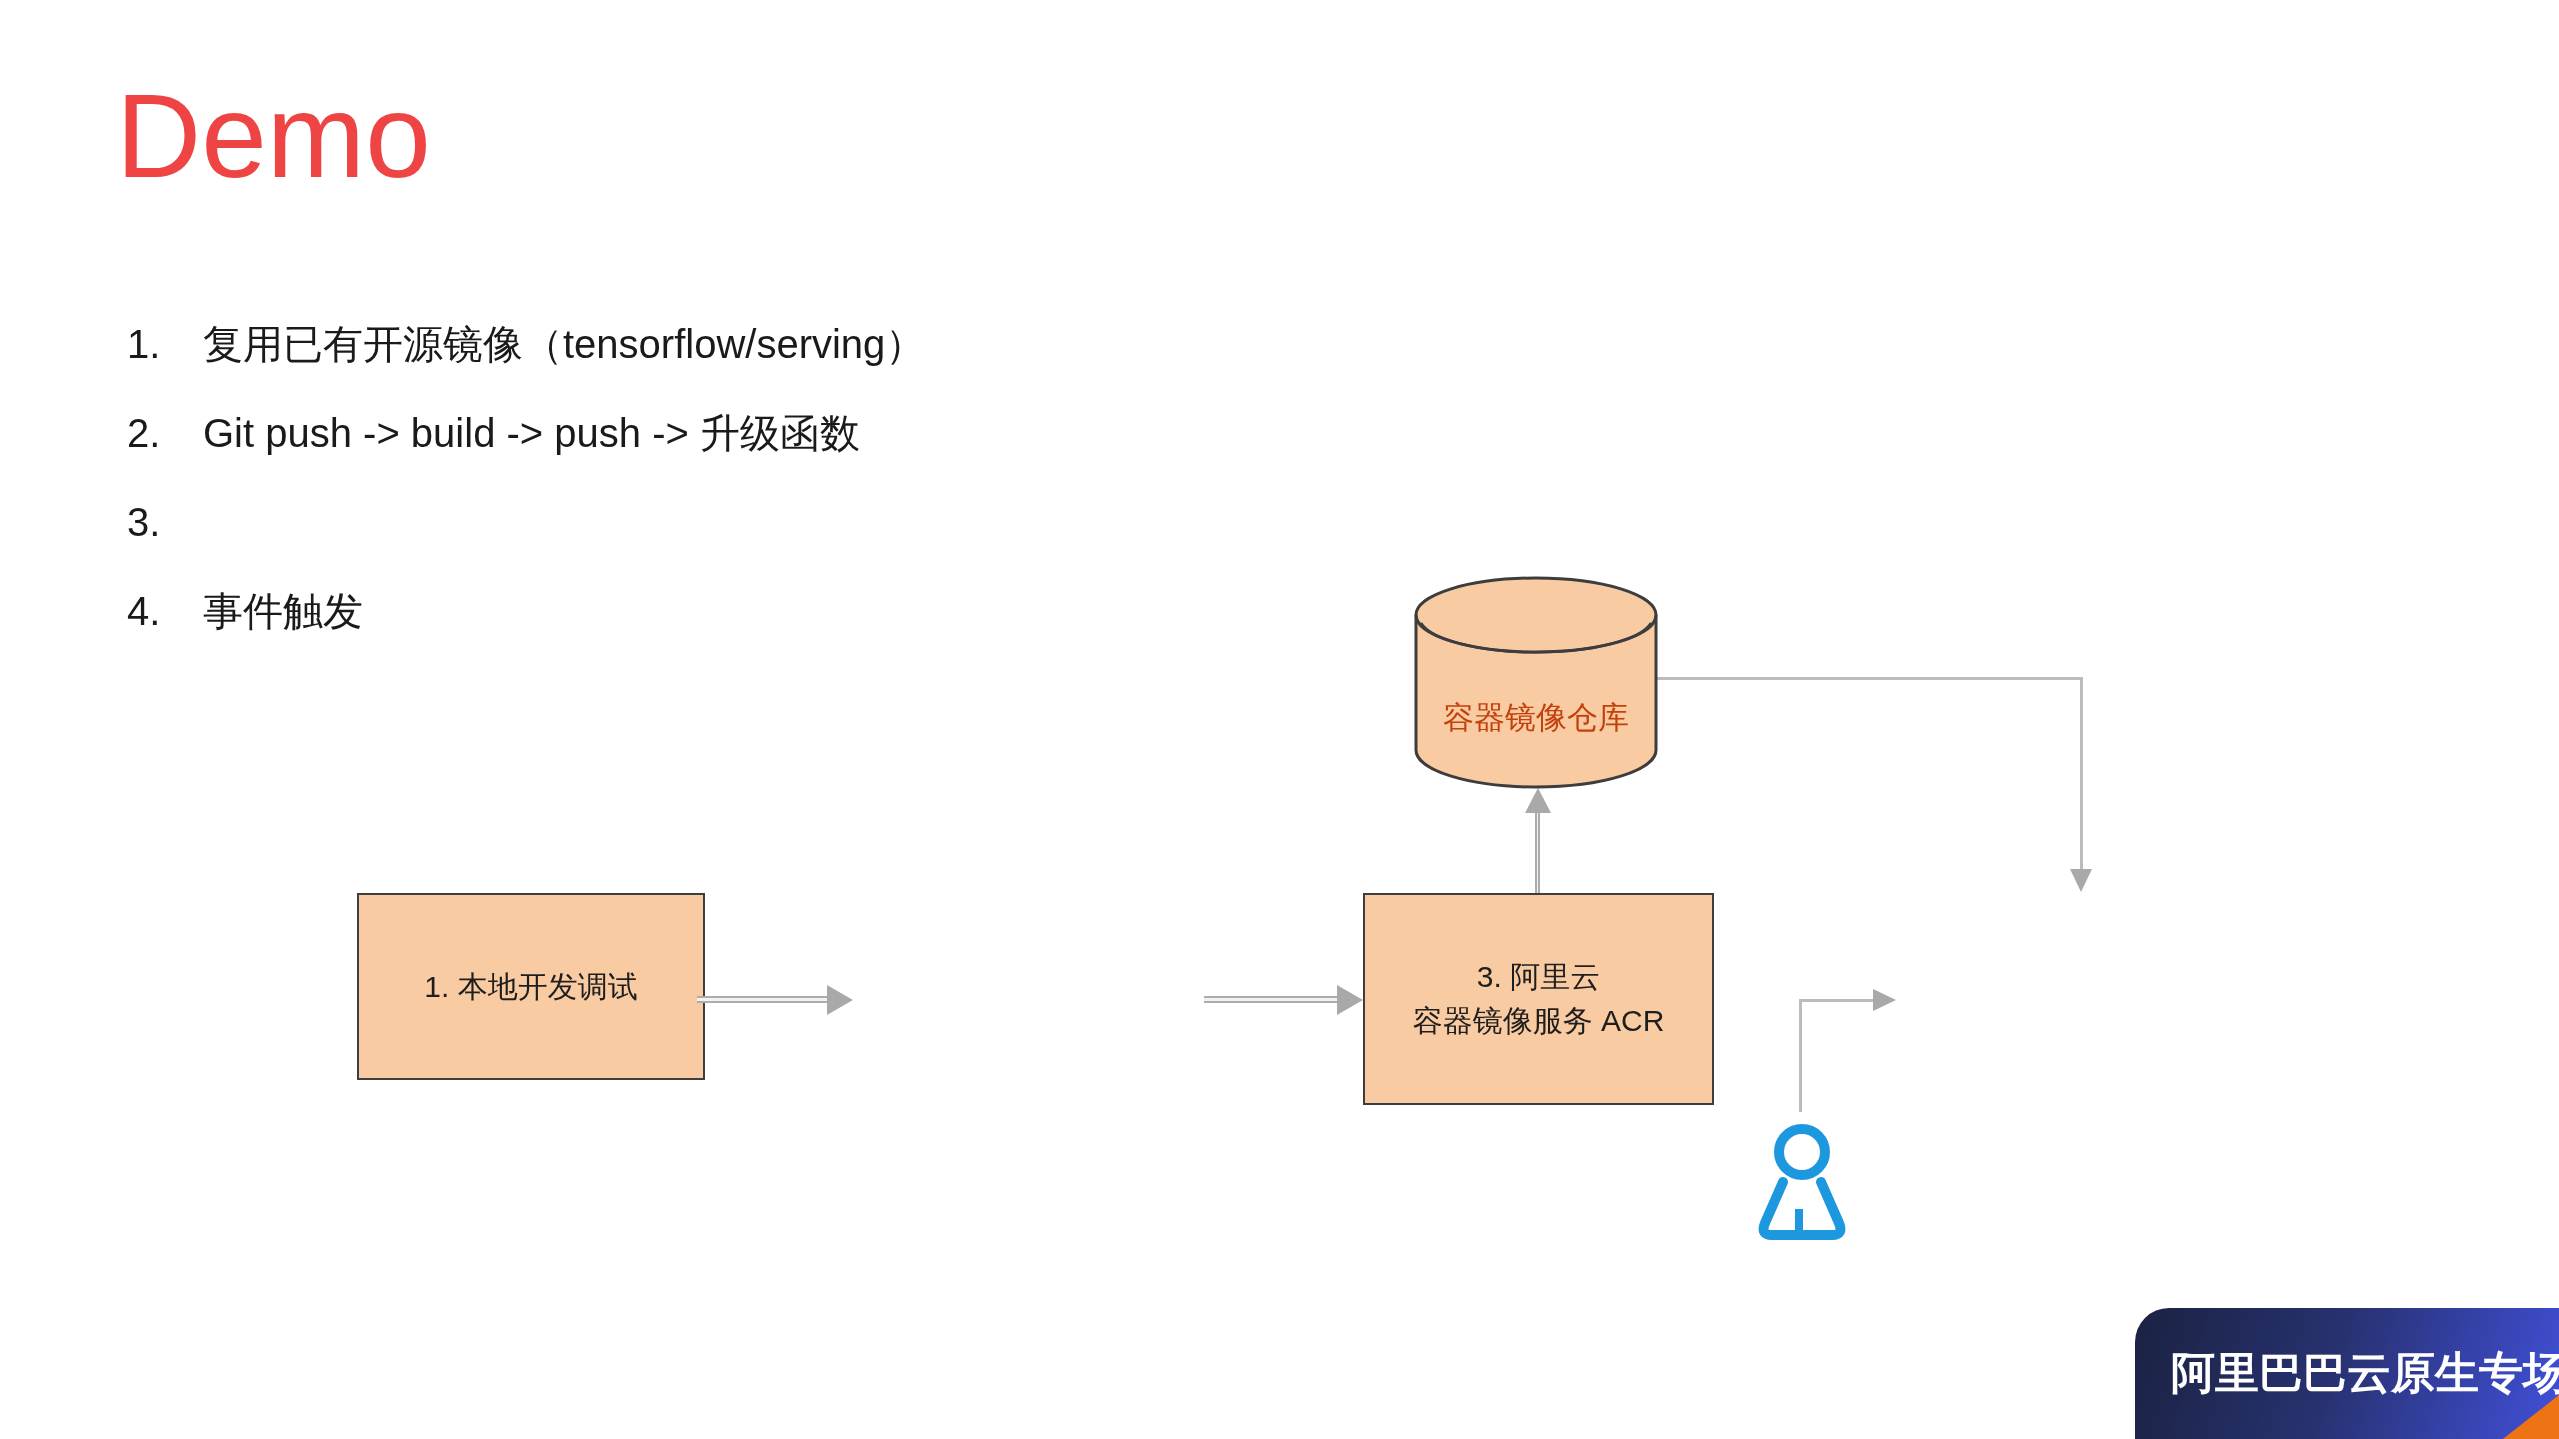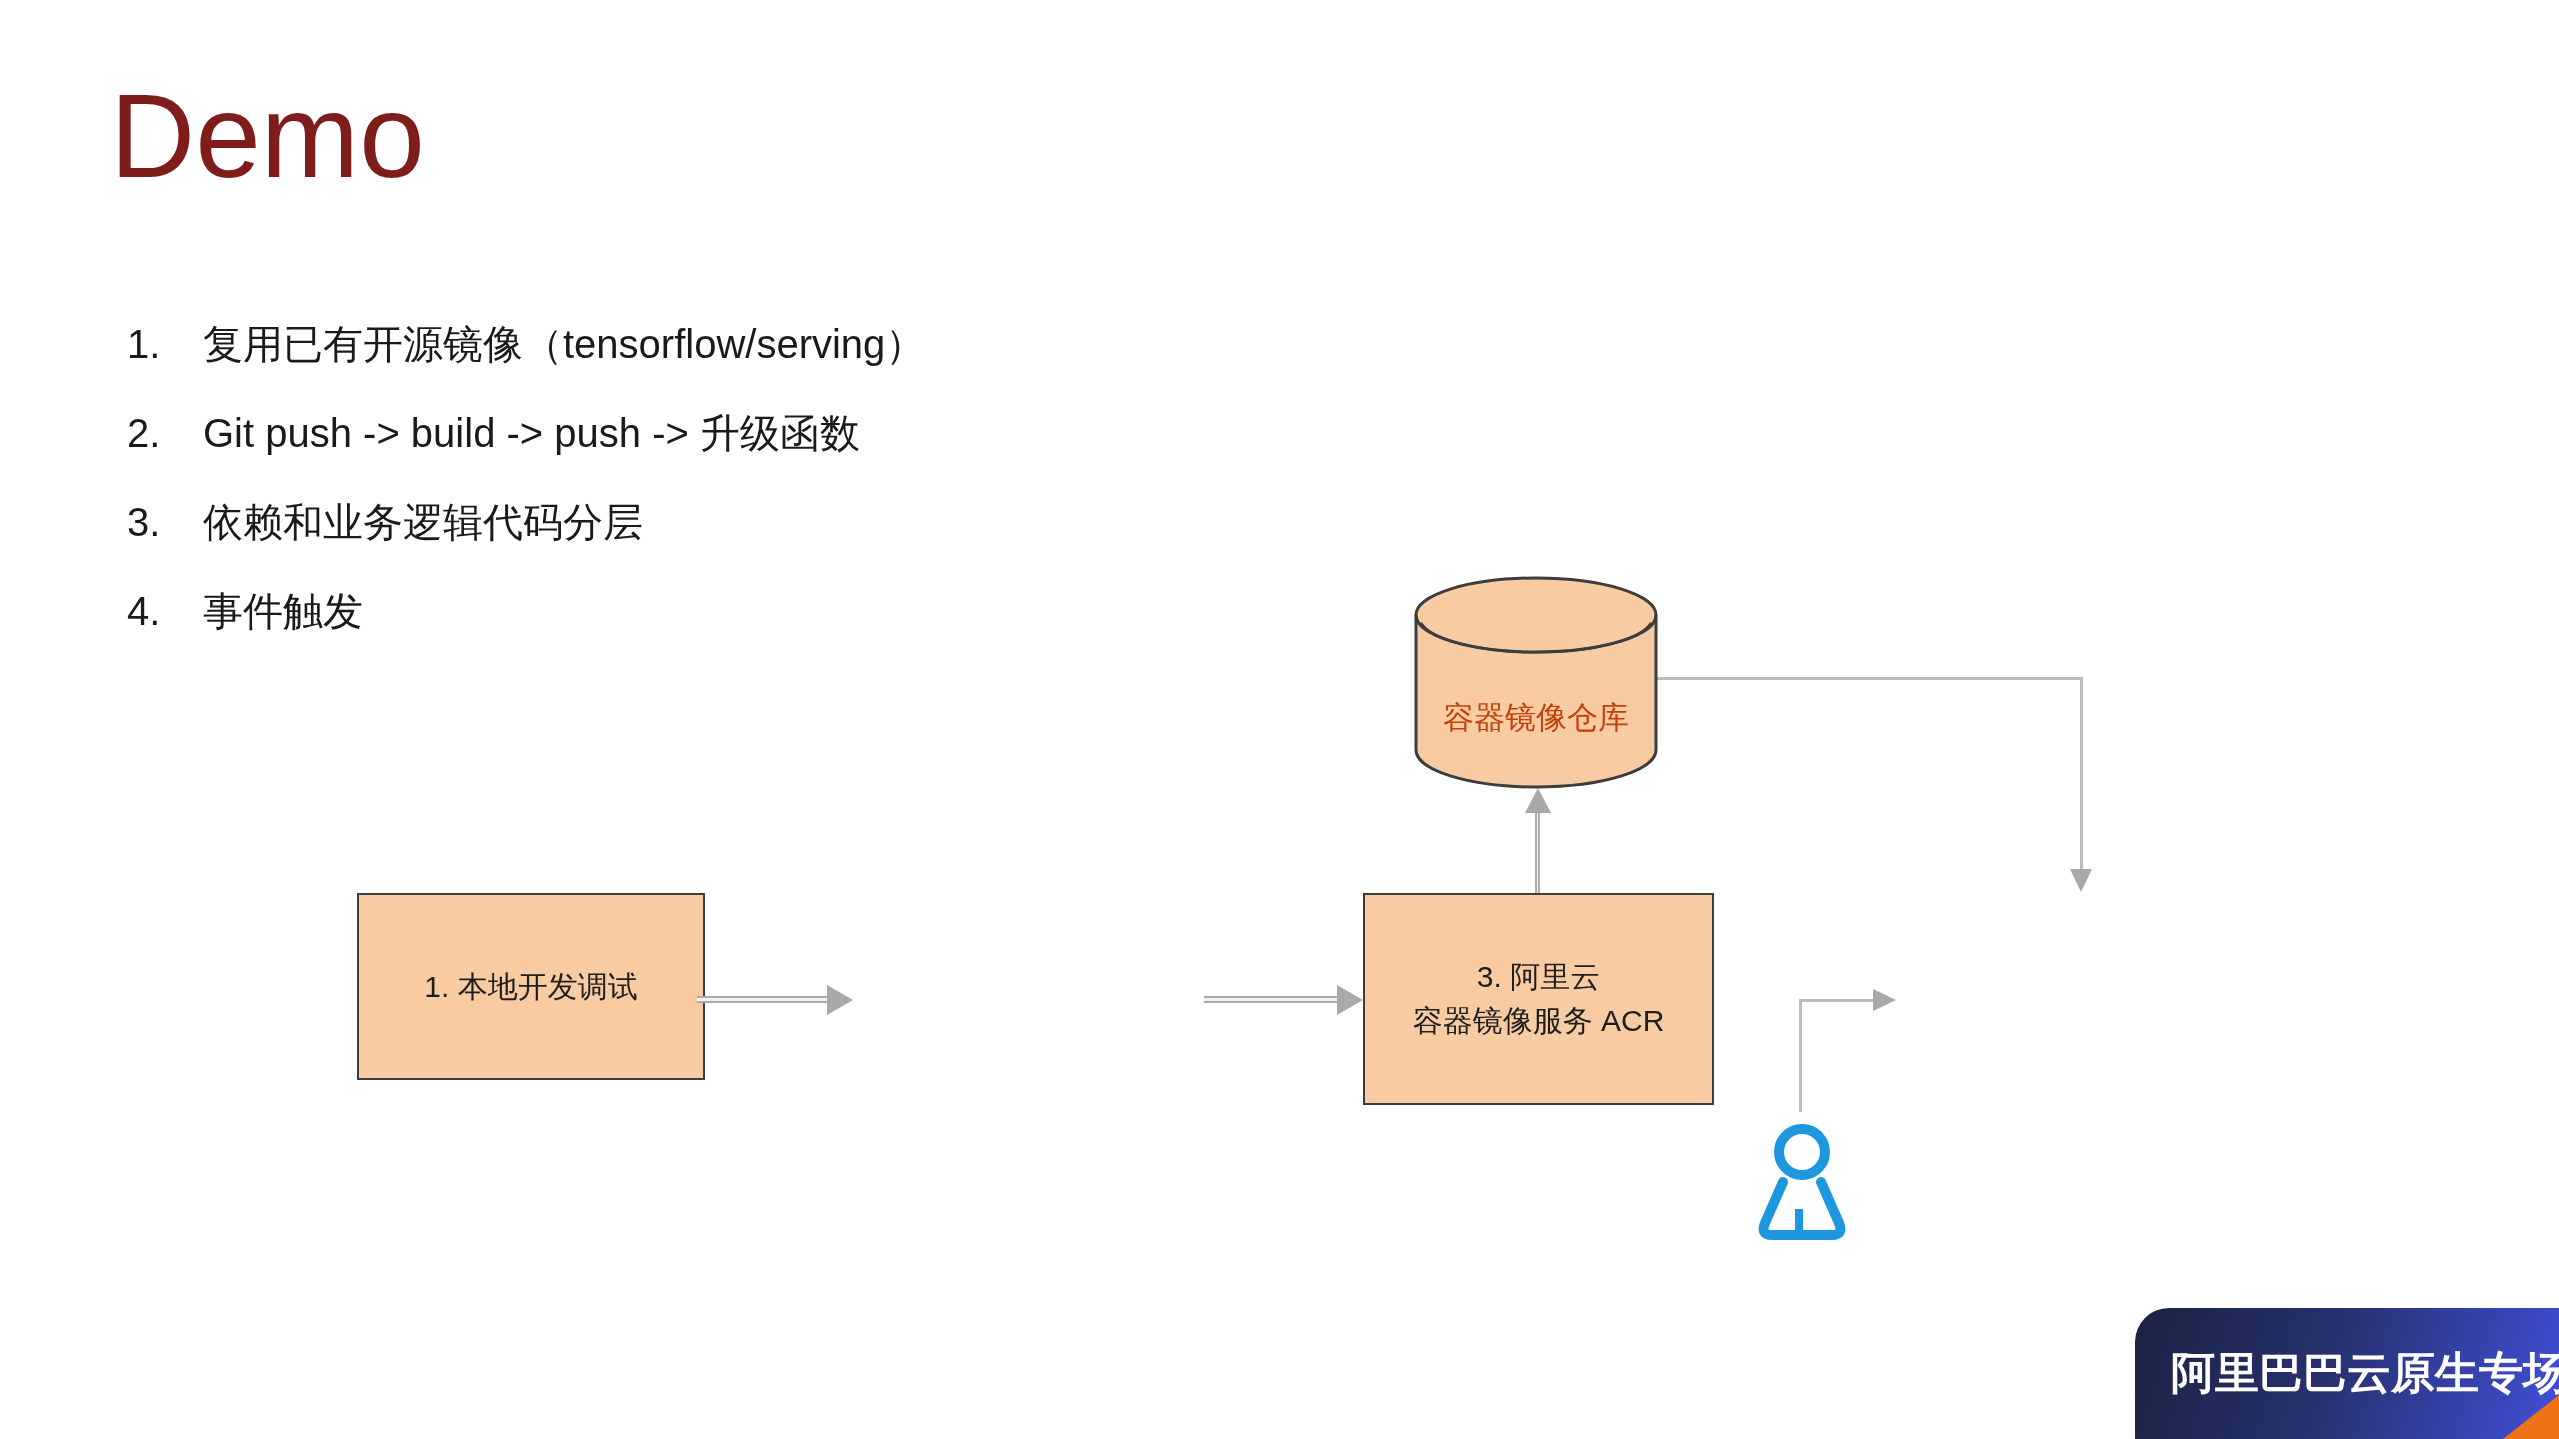--- a/index.html
+++ b/index.html
@@ -6,22 +6,22 @@
   body {
     width: 2559px; height: 1439px;
     background: #ffffff;
     font-family: "Liberation Sans", "DejaVu Sans", sans-serif;
     position: relative;
     overflow: hidden;
   }
 
   
   .slide-title {
-    position: absolute; left: 110px; top: 72px;
-    font-size: 118px; line-height: 1.1; color: #7f1d1d;
+    position: absolute; left: 116px; top: 72px;
+    font-size: 118px; line-height: 1.1; color: #ef4444;
   }
 
   
   .bullets {
     position: absolute; left: 127px; top: 300px;
     list-style: none; margin: 0; padding: 0;
   }
   .bullet {
     height: 89px; display: flex; align-items: center;
     font-size: 40px; color: #1a1a1a; white-space: nowrap;
@@ -121,21 +121,20 @@
   <li class="bullet">
     <span class="num">1.</span>
     <span class="txt">复用已有开源镜像（tensorflow/serving）</span>
   </li>
   <li class="bullet">
     <span class="num">2.</span>
     <span class="txt">Git push -&gt; build -&gt; push -&gt; 升级函数</span>
   </li>
   <li class="bullet">
     <span class="num">3.</span>
-    <span class="txt">依赖和业务逻辑代码分层</span>
   </li>
   <li class="bullet">
     <span class="num">4.</span>
     <span class="txt">事件触发</span>
   </li>
 </ul>
 
 <div class="diagram">
 
   <div class="node" id="node-local-dev">

